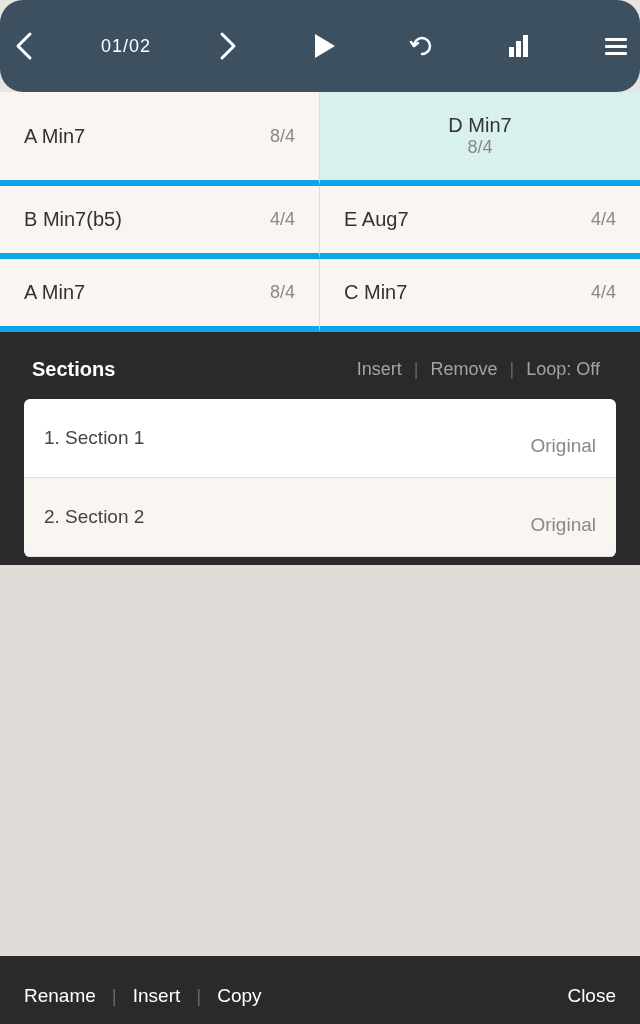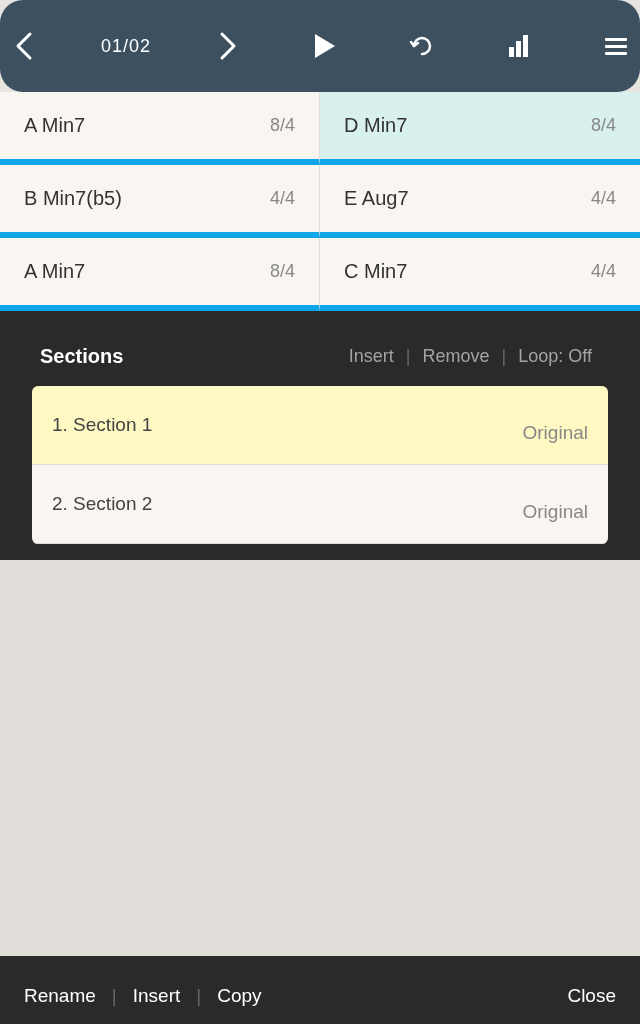--- a/index.html
+++ b/index.html
@@ -92,41 +92,42 @@
       display: flex;
       align-items: center;
       justify-content: space-between;
       padding: 22px 24px;
       border-bottom: 6px solid #0ea5e9;
       background: #f9f6f2;
     }
 
     .chord-cell.highlighted {
       background: #d8f0ee;
+      flex-direction: column;
     }
 
     .chord-cell:nth-child(odd) {
       border-right: 1px solid #ddd;
     }
 
     .chord-name {
       font-size: 20px;
       color: #333;
       font-weight: 400;
     }
 
     .chord-time {
       font-size: 18px;
       color: #888;
     }
 
     
     #sections-panel {
       background: #2a2a2a;
-      padding: 16px;
+      padding: 8px;
     }
 
     #sections-header {
       display: flex;
       align-items: center;
       padding: 18px 24px;
       gap: 0;
     }
 
     #sections-title {
@@ -161,21 +162,21 @@
       display: flex;
       align-items: center;
       justify-content: space-between;
       padding: 20px 20px;
       background: #f9f6f2;
       border-bottom: 1px solid #ddd;
       cursor: pointer;
     }
 
     .section-item.active {
-      background: #fef9c3;
+      background: #ffffff;
     }
 
     .section-item-name {
       font-size: 19px;
       color: #444;
     }
 
     .section-item-type {
       font-size: 19px;
       color: #888;

